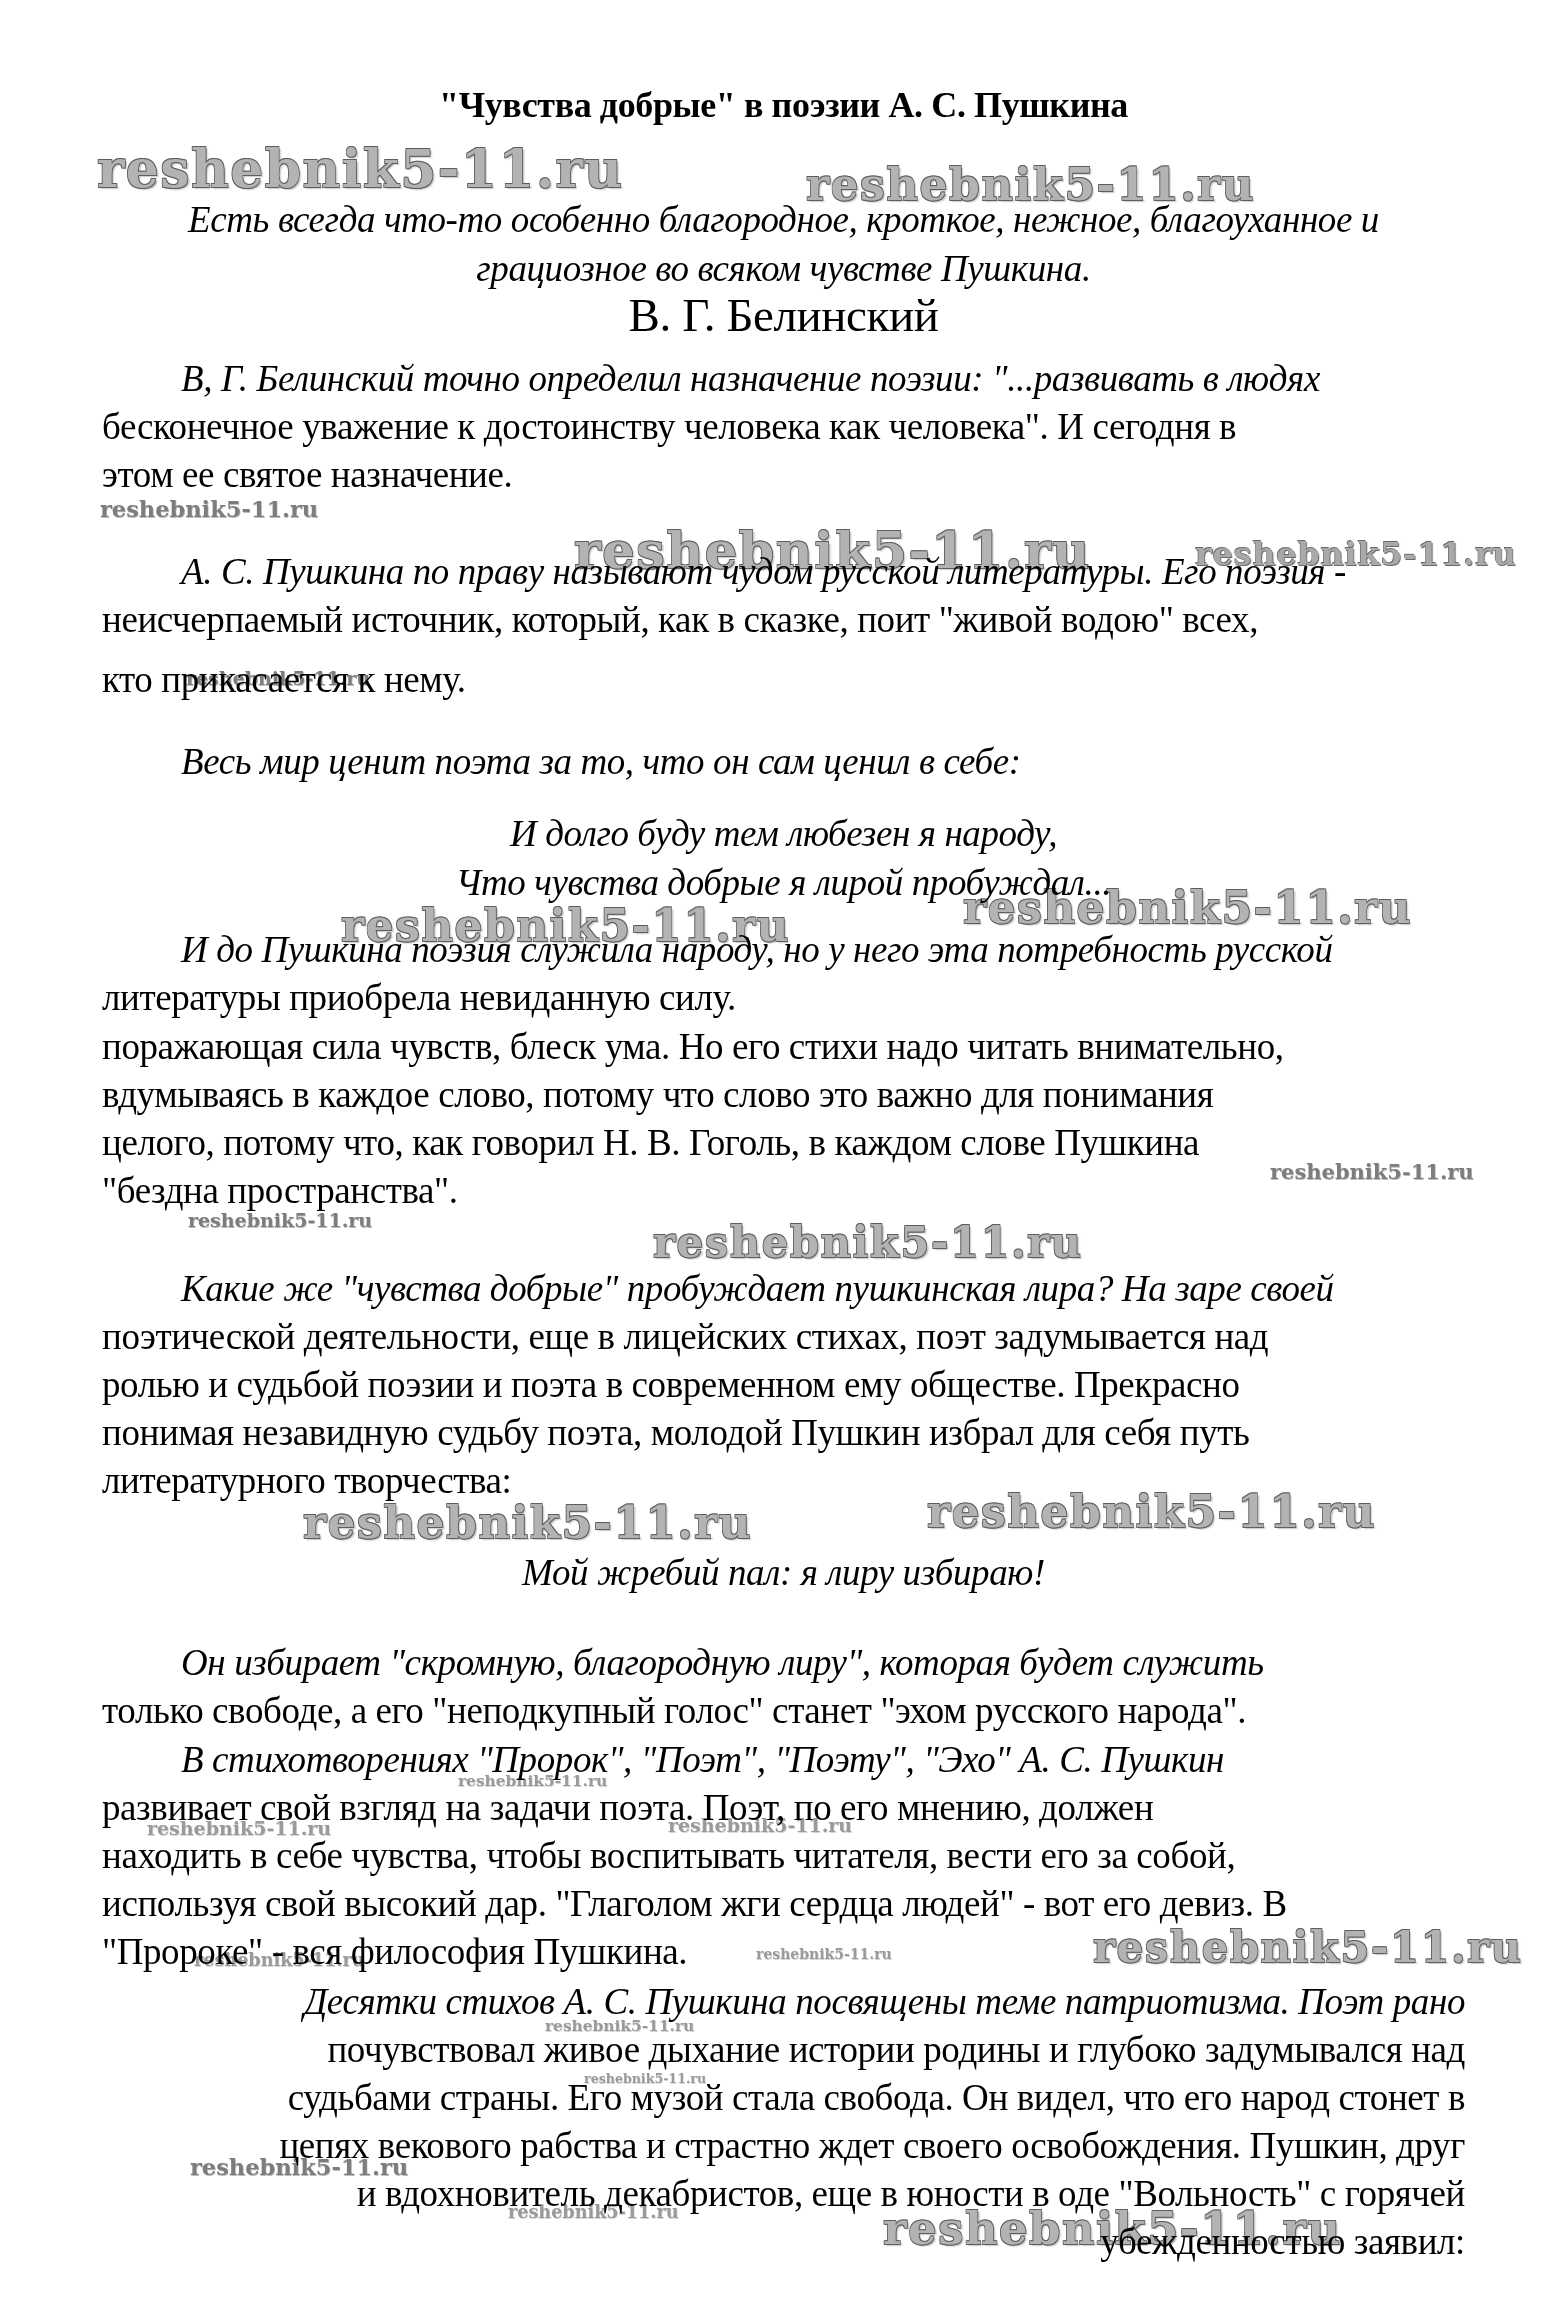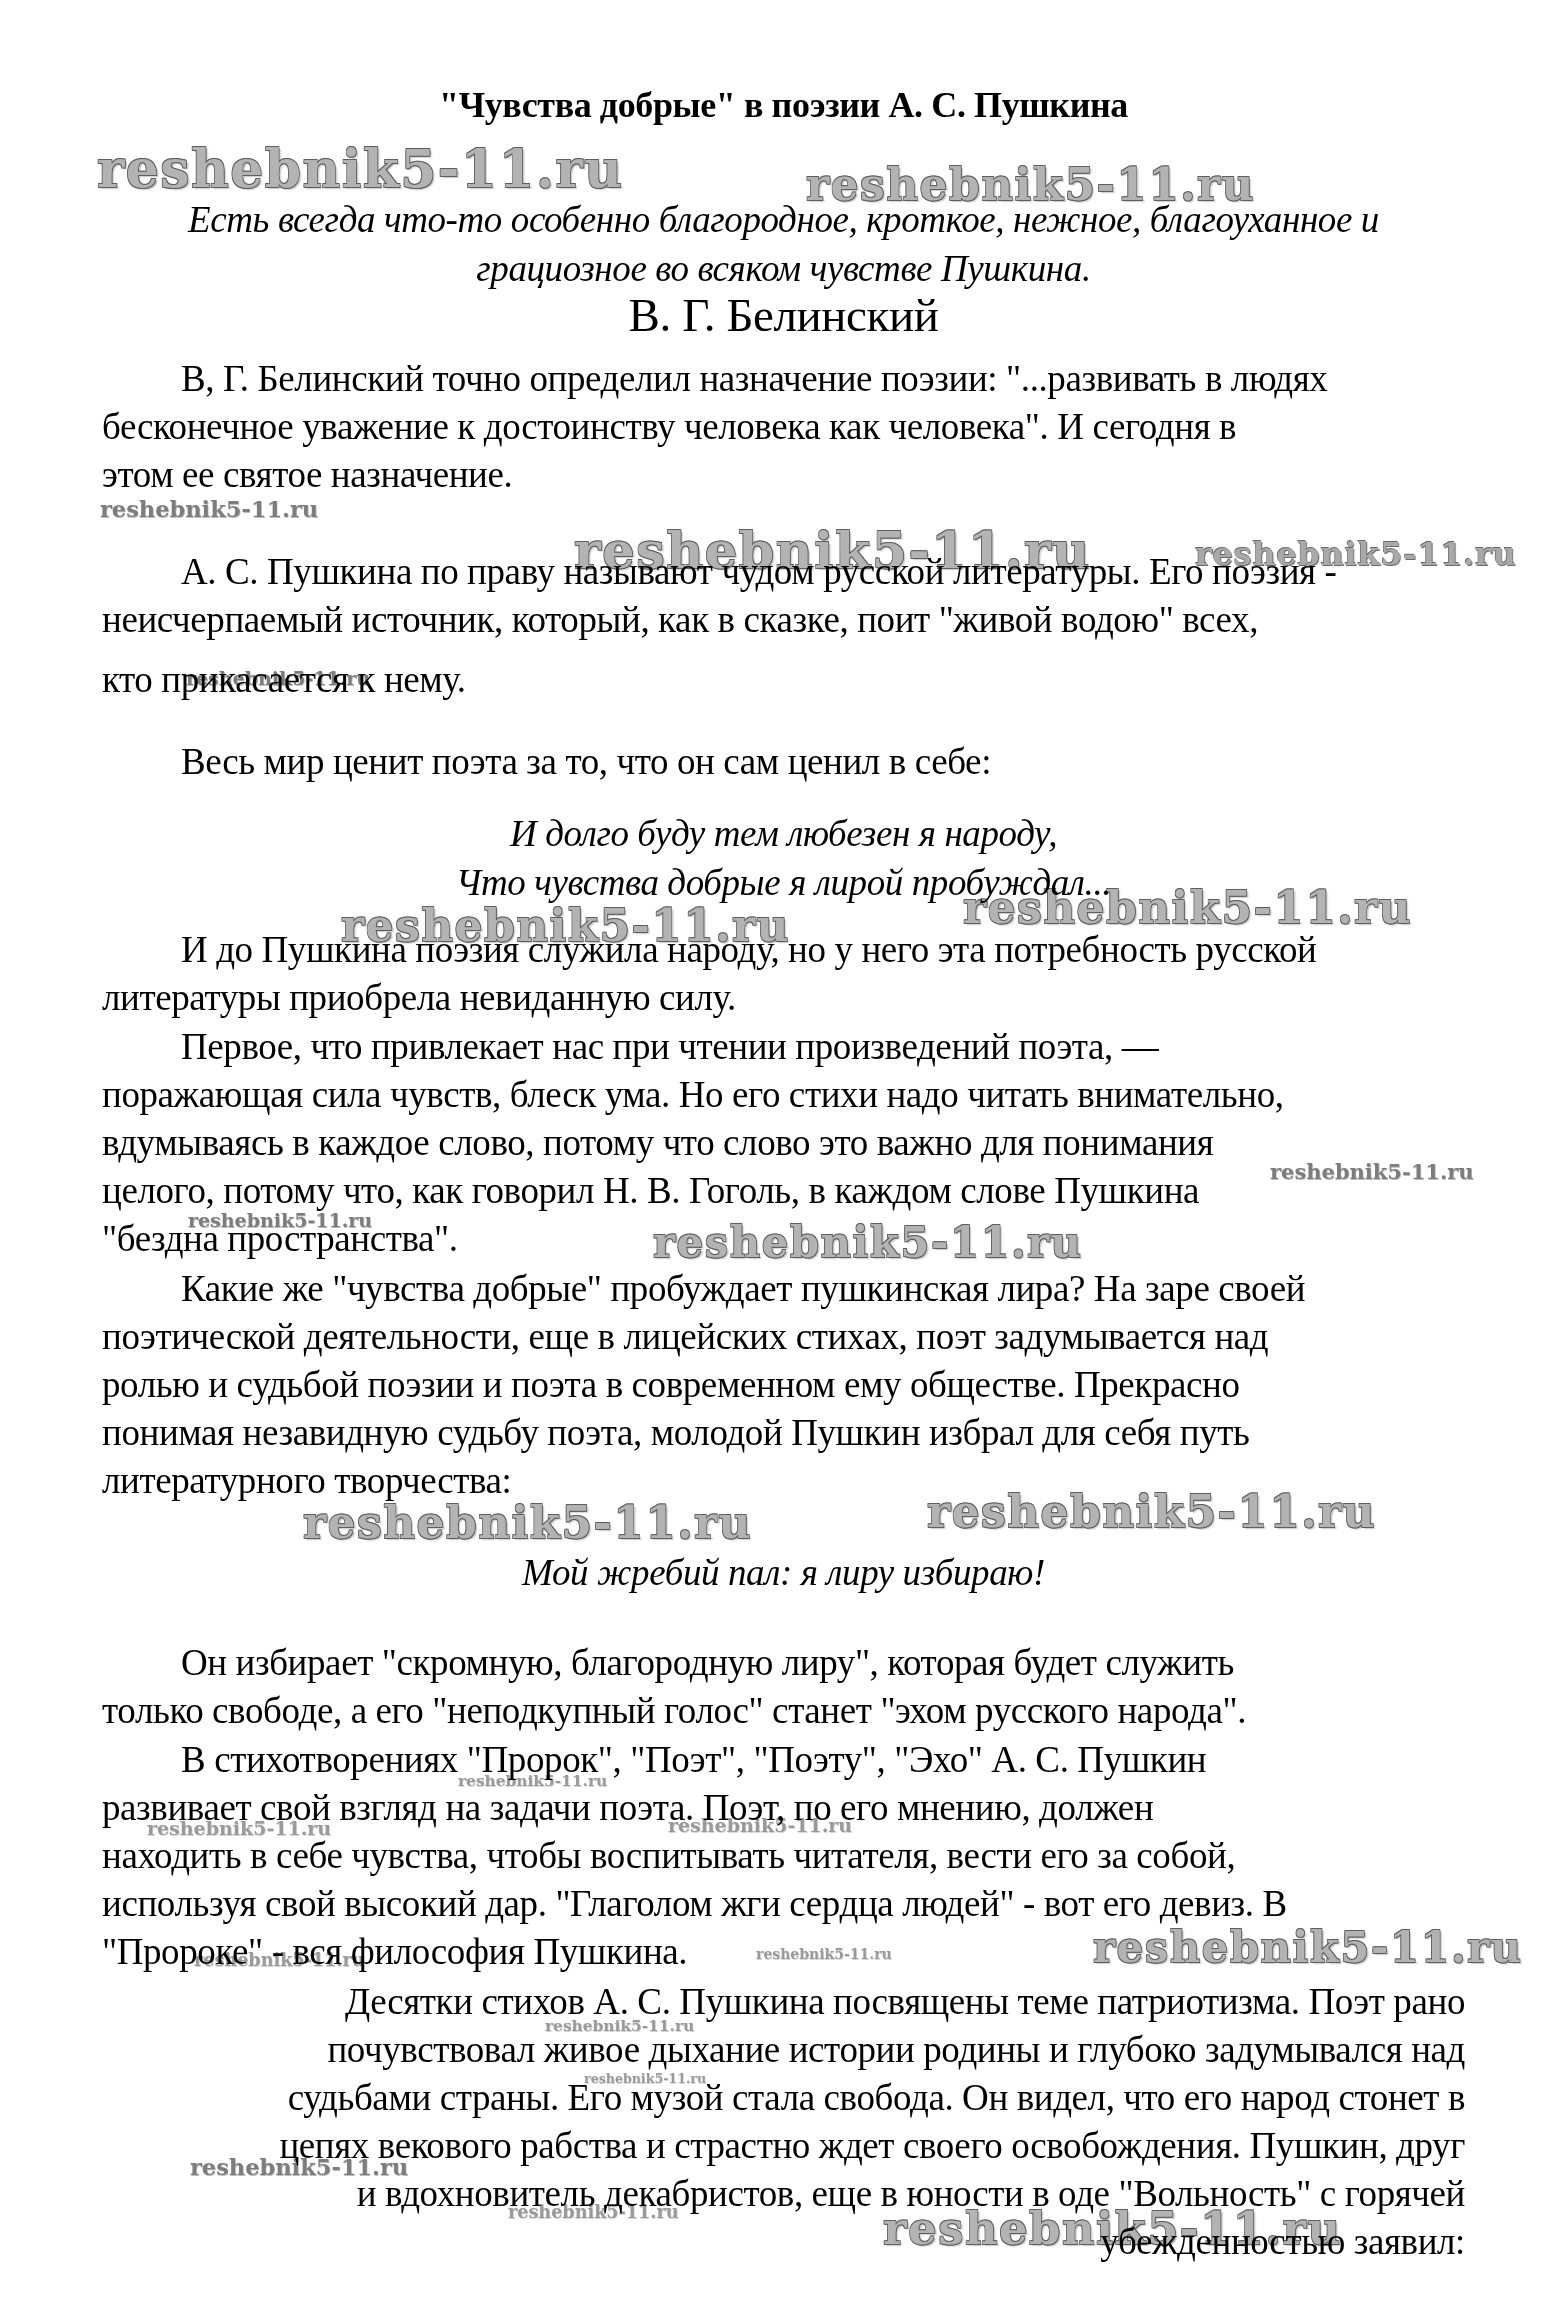--- a/index.html
+++ b/index.html
@@ -17,21 +17,21 @@
     position: absolute;
     left: 102px;
     width: 1363px;
   }
   .line {
     font-size: 37px;
     line-height: 48px;
     letter-spacing: -0.4px;
     white-space: nowrap;
   }
-  .indent { padding-left: 79px; }
+  .indent { padding-left: 79px; font-style: italic; }
   .center { text-align: center; white-space: normal; }
   .center .line, .line.center { white-space: nowrap; }
   .title-line {
     font-size: 36px;
     font-weight: bold;
     line-height: 44px;
   }
   .epi-line {
     font-size: 37px;
     font-style: italic;
@@ -140,21 +140,20 @@
     <div class="line verse-line">И долго буду тем любезен я народу,</div>
     <div class="line verse-line">Что чувства добрые я лирой пробуждал...</div>
   </div>
 
   <div class="block" style="top:926px;">
     <div class="line indent">И до Пушкина поэзия служила народу, но у него эта потребность русской</div>
     <div class="line">литературы приобрела невиданную силу.</div>
   </div>
 
   <div class="block" style="top:1023px;">
-    <div class="line indent">Первое, что привлекает нас при чтении произведений поэта, —</div>
     <div class="line">поражающая сила чувств, блеск ума. Но его стихи надо читать внимательно,</div>
     <div class="line">вдумываясь в каждое слово, потому что слово это важно для понимания</div>
     <div class="line">целого, потому что, как говорил Н. В. Гоголь, в каждом слове Пушкина</div>
     <div class="line">"бездна пространства".</div>
   </div>
 
   <div class="block" style="top:1265px;">
     <div class="line indent">Какие же "чувства добрые" пробуждает пушкинская лира? На заре своей</div>
     <div class="line">поэтической деятельности, еще в лицейских стихах, поэт задумывается над</div>
     <div class="line">ролью и судьбой поэзии и поэта в современном ему обществе. Прекрасно</div>

